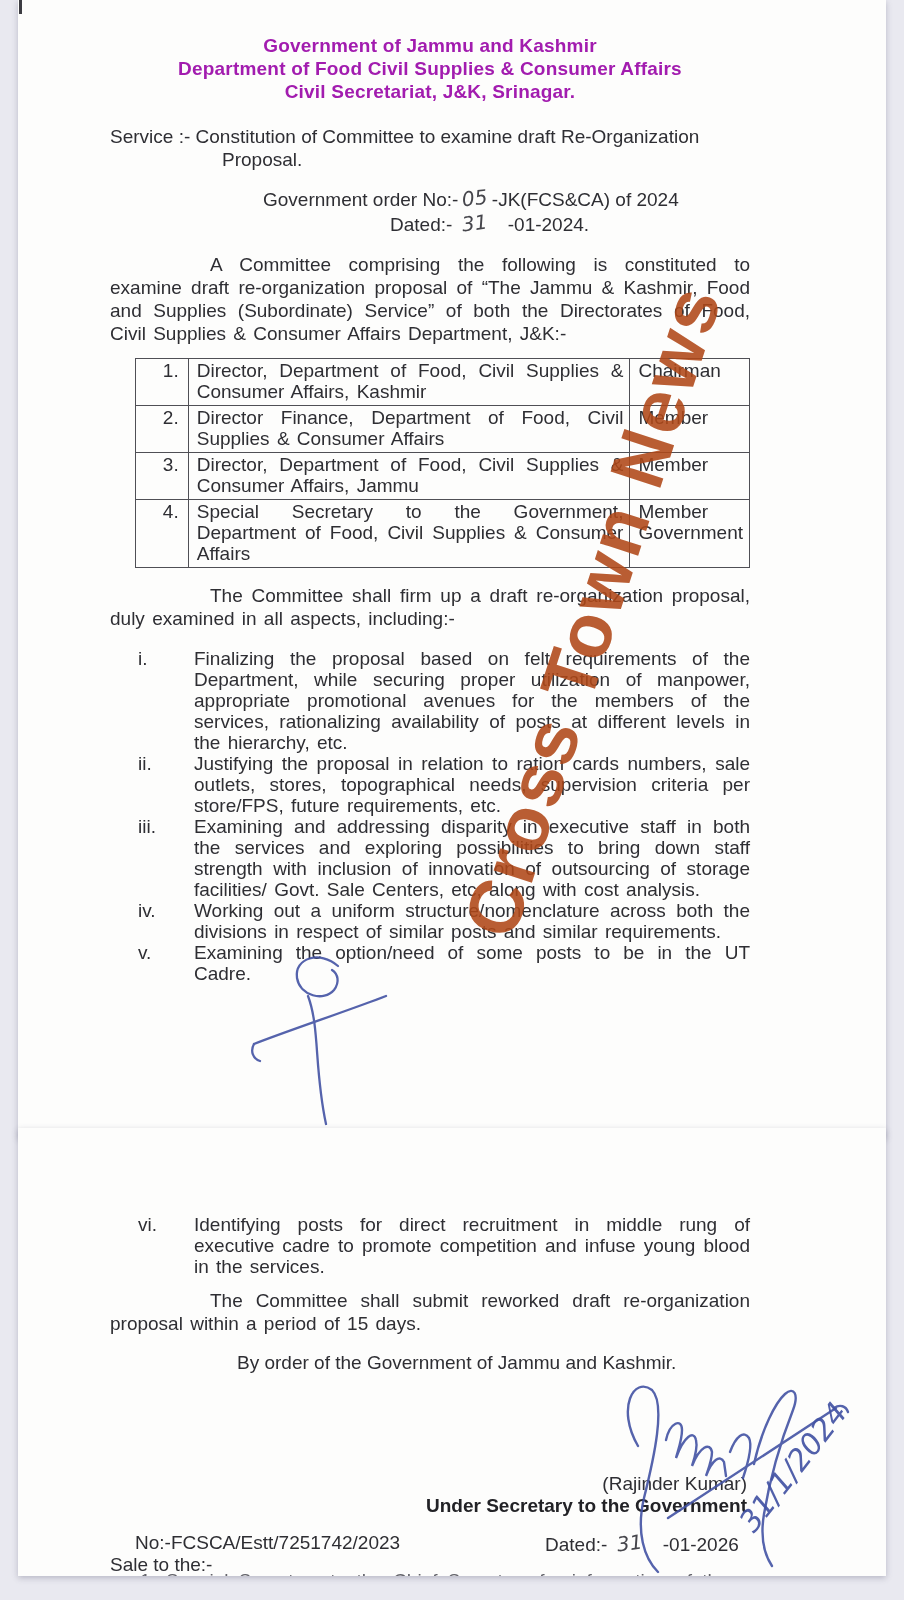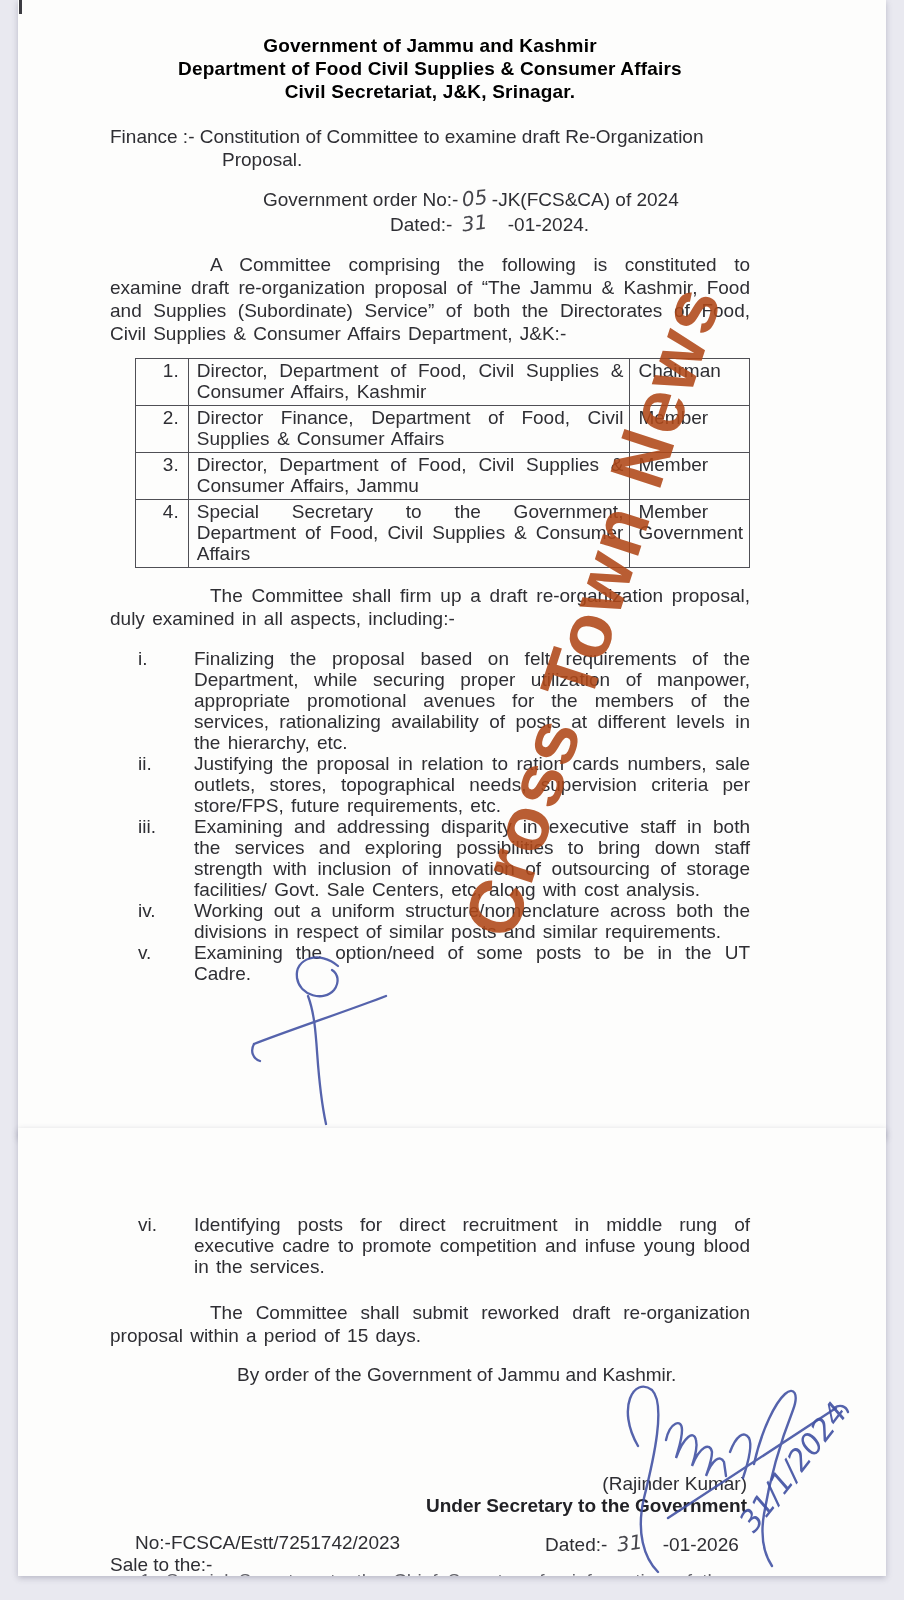--- a/index.html
+++ b/index.html
@@ -15,21 +15,21 @@
     position:absolute;left:18px;width:868px;
     background:#fdfdfc;
     box-shadow:0 2px 6px rgba(70,70,100,.30);
   }
   .page1{top:0;height:1138px;overflow:hidden;}
   .page2{top:1128px;height:448px;overflow:hidden;}
   .corner-mark{position:absolute;left:1px;top:0;width:3px;height:14px;background:#3c3c42;}
   .content{position:relative;margin:0 136px 0 92px;}
   .hdr{
     text-align:center;font-weight:bold;font-size:19px;line-height:23px;
-    margin-top:34px;color:#000000;letter-spacing:.2px;
+    margin-top:34px;color:#a21caf;letter-spacing:.2px;
   }
   .subject{
     margin-top:22px;font-size:19px;line-height:23px;
     padding-left:112px;text-indent:-112px;
   }
   .orderblock{margin-top:16px;font-size:19px;line-height:24px;}
   .orderline{padding-left:153px;}
   .datedline{padding-left:280px;}
   .hand{
     display:inline-block;
@@ -55,21 +55,21 @@
   table.committee td.desc{width:448px;text-align:justify;word-spacing:2px;}
   table.committee td.role{width:104px;}
   table.committee tr:last-child td{height:62px;}
   .list{margin-top:18px;}
   .item{
     position:relative;padding-left:84px;
     font-size:19px;line-height:21px;text-align:justify;word-spacing:2px;
   }
   .item .num{position:absolute;left:28px;top:0;}
   .byorder{margin-top:16px;padding-left:127px;font-size:19px;line-height:23px;}
-  .submit-para{margin-top:24px;}
+  .submit-para{margin-top:12px;}
   .signer{
     position:absolute;right:139px;top:345px;
     text-align:right;font-size:19px;line-height:22px;z-index:1;
   }
   .signer .title{font-weight:bold;color:#222226;}
   .refline{position:absolute;left:92px;right:80px;top:404px;font-size:19px;z-index:1;margin-left:25px;}
   .refline .dated2{position:absolute;left:410px;top:0;}
   .copyline{position:absolute;left:92px;top:426px;font-size:19px;z-index:1;}
   .cutoff{
     position:absolute;left:92px;top:442px;
@@ -94,21 +94,21 @@
 <div class="page page1">
   <div class="corner-mark"></div>
 
   <div class="content">
     <div class="hdr">
       <div>Government of Jammu and Kashmir</div>
       <div>Department of Food Civil Supplies &amp; Consumer Affairs</div>
       <div>Civil Secretariat, J&amp;K, Srinagar.</div>
     </div>
 
-    <div class="subject"><span>Finance :- </span><span>Constitution of Committee to examine draft Re-Organization Proposal.</span></div>
+    <div class="subject"><span>Service :- </span><span>Constitution of Committee to examine draft Re-Organization Proposal.</span></div>
 
     <div class="orderblock">
       <div class="orderline"><span>Government order No:-</span><span class="hand">05</span><span>-JK(FCS&amp;CA) of 2024</span></div>
       <div class="datedline"><span>Dated:-</span><span class="hand gap">31</span><span>-01-2024.</span></div>
     </div>
 
     <div class="para">A Committee comprising the following is constituted to examine draft re-organization proposal of “The Jammu &amp; Kashmir, Food and Supplies (Subordinate) Service” of both the Directorates of Food, Civil Supplies &amp; Consumer Affairs Department, J&amp;K:-</div>
 
     <table class="committee">
       <tbody>

